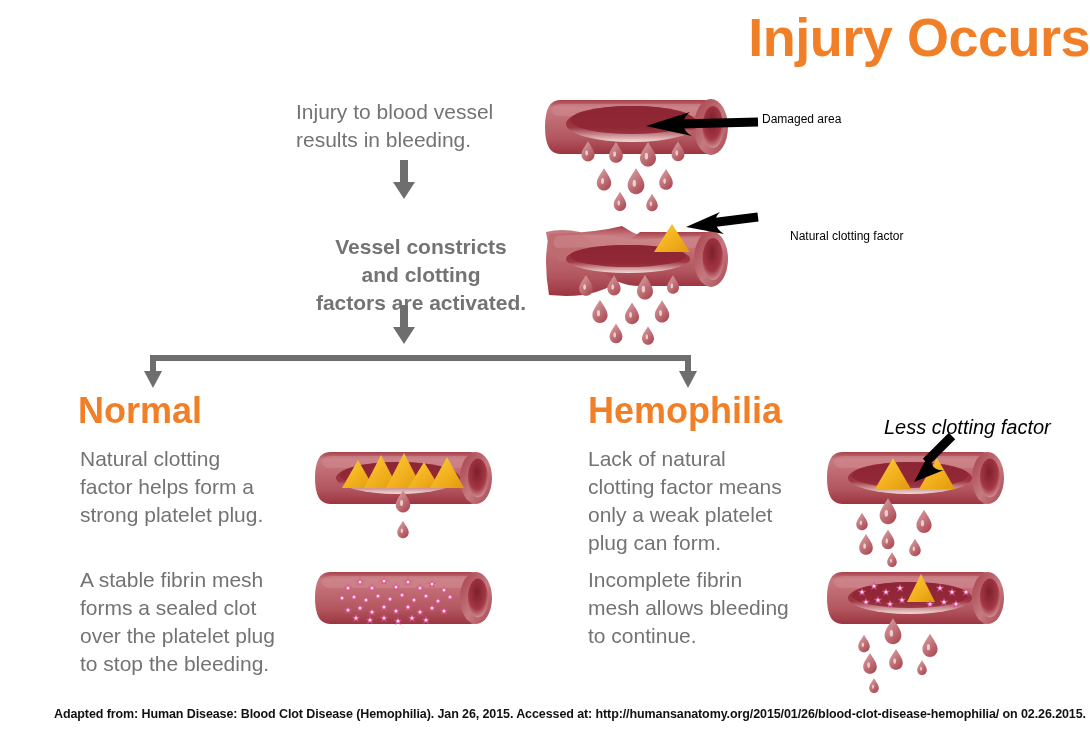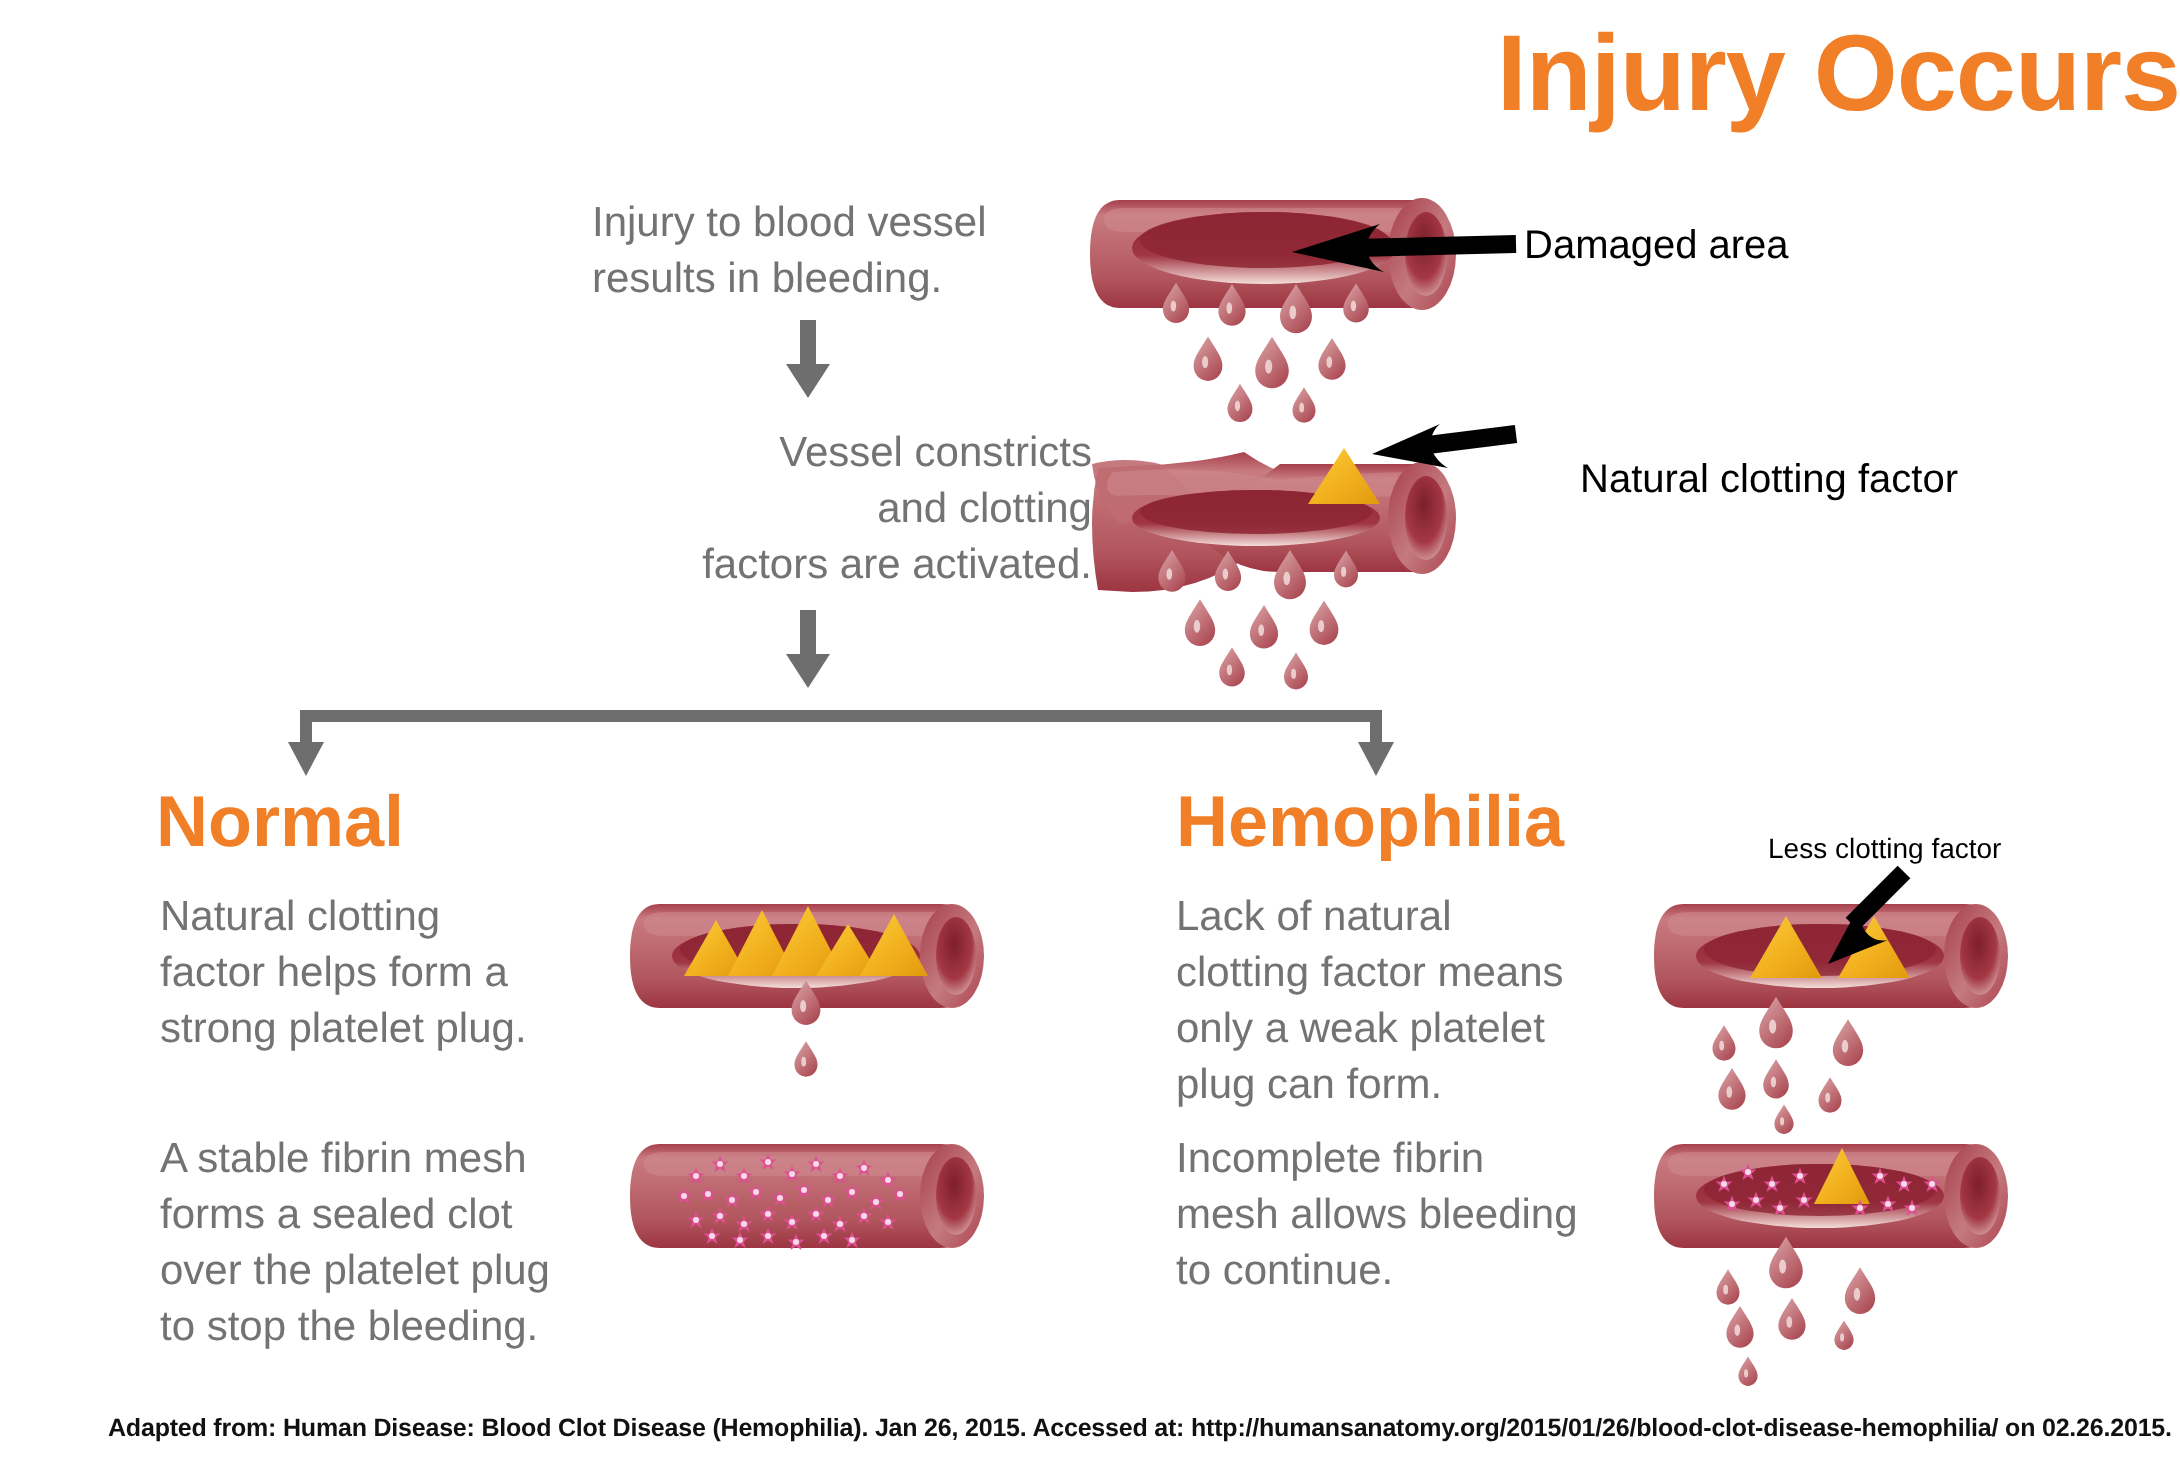--- a/index.html
+++ b/index.html
@@ -46,36 +46,36 @@
 
   
   .body-text {
     position: absolute;
     font-size: 21px;
     line-height: 1.33;
     color: #737373;
     white-space: pre-line;
   }
   #text-step1 { left: 296px; top: 98px; width: 260px; text-align: left; }
-  #text-step2 { left: 296px; top: 213px; width: 250px; text-align: right; }
+  #text-step2 { left: 296px; top: 233px; width: 250px; text-align: center; font-weight: bold; }
   #text-normal-1 { left: 80px; top: 445px; width: 240px; }
   #text-normal-2 { left: 80px; top: 566px; width: 250px; }
   #text-hemo-1 { left: 588px; top: 445px; width: 250px; }
   #text-hemo-2 { left: 588px; top: 566px; width: 240px; }
 
   
   .callout-label {
     position: absolute;
-    font-size: 20px;
+    font-size: 12px;
     color: #000000;
     white-space: nowrap;
   }
   #label-damaged-area { left: 762px; top: 112px; }
   #label-clotting-factor { left: 762px; top: 229px; margin-left: 28px; }
-  #label-less-clotting { left: 884px; top: 416px; font-size: 14px; }
+  #label-less-clotting { left: 884px; top: 416px; font-size: 20px; font-style: italic; }
 
   
   .footer-note {
     position: absolute;
     left: 26px;
     top: 707px;
     width: 1045px;
     font-size: 12.5px;
     font-weight: bold;
     color: #111111;

